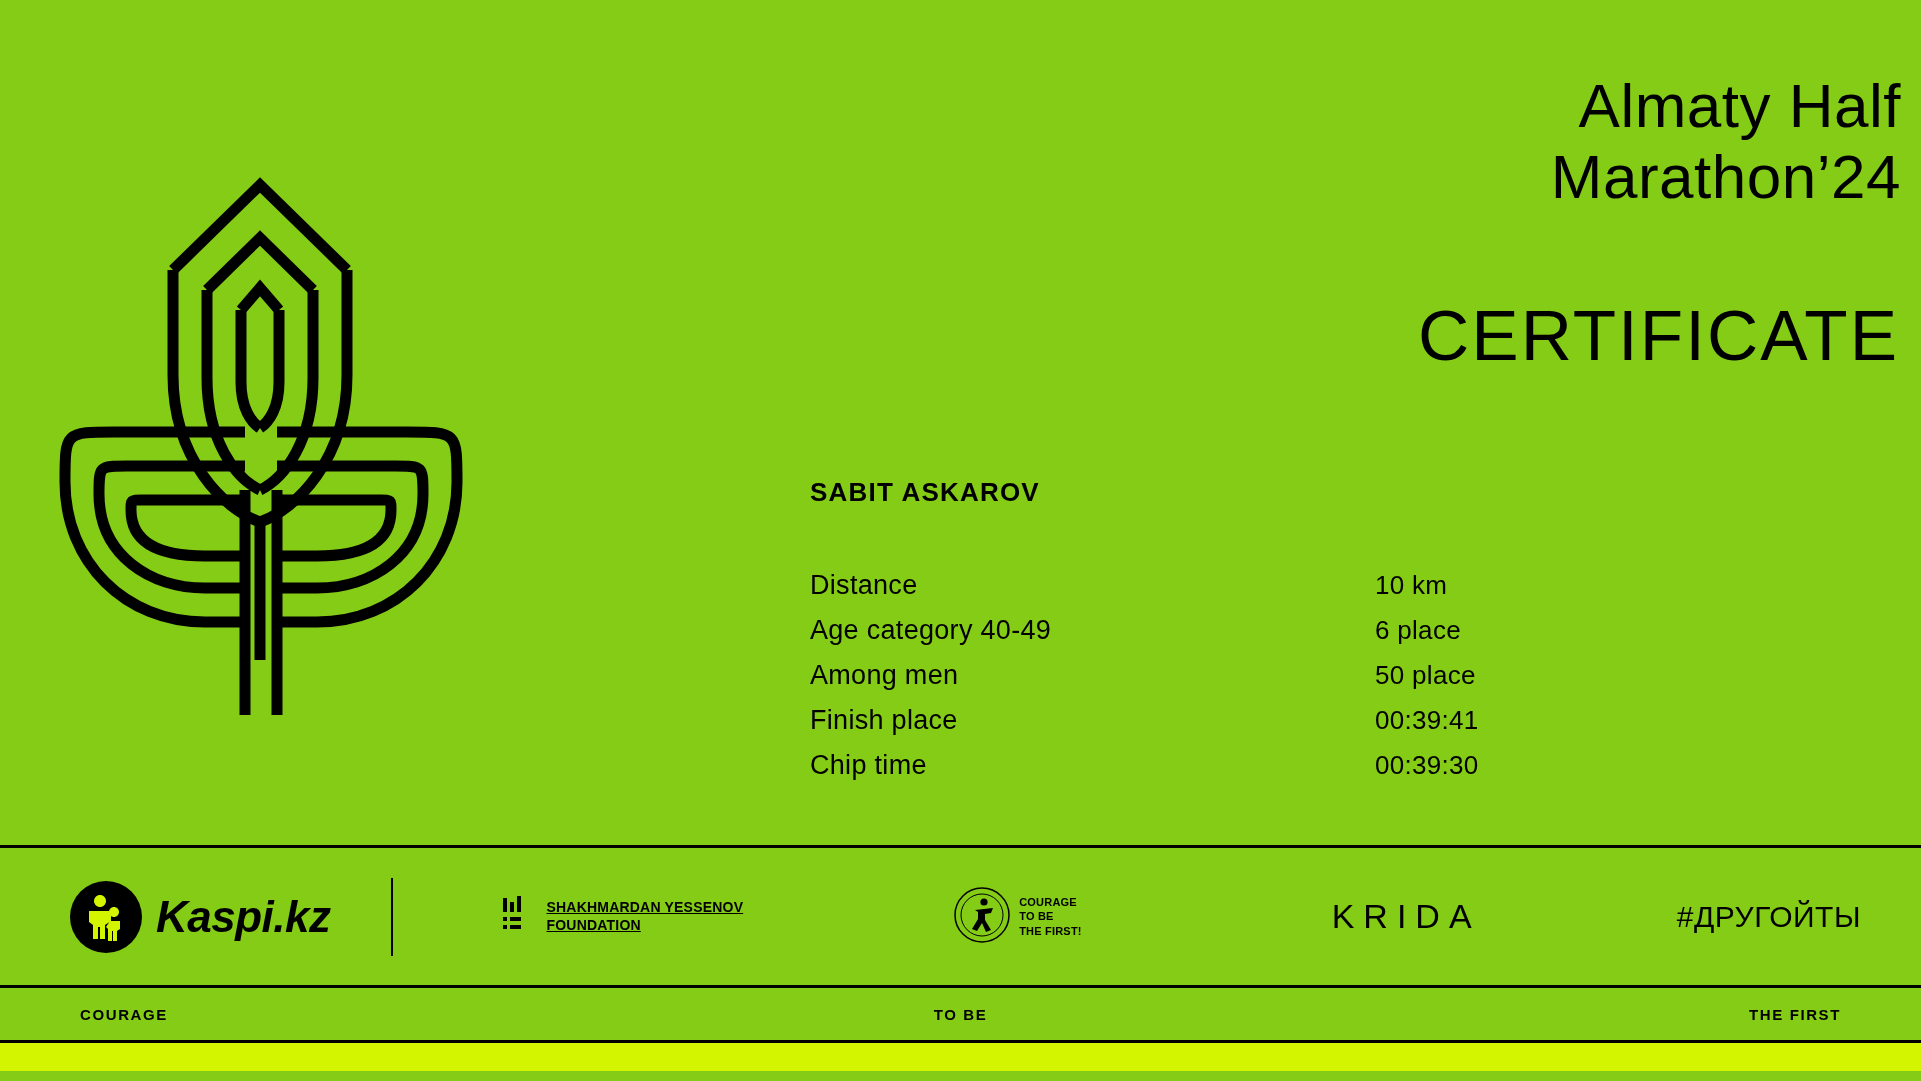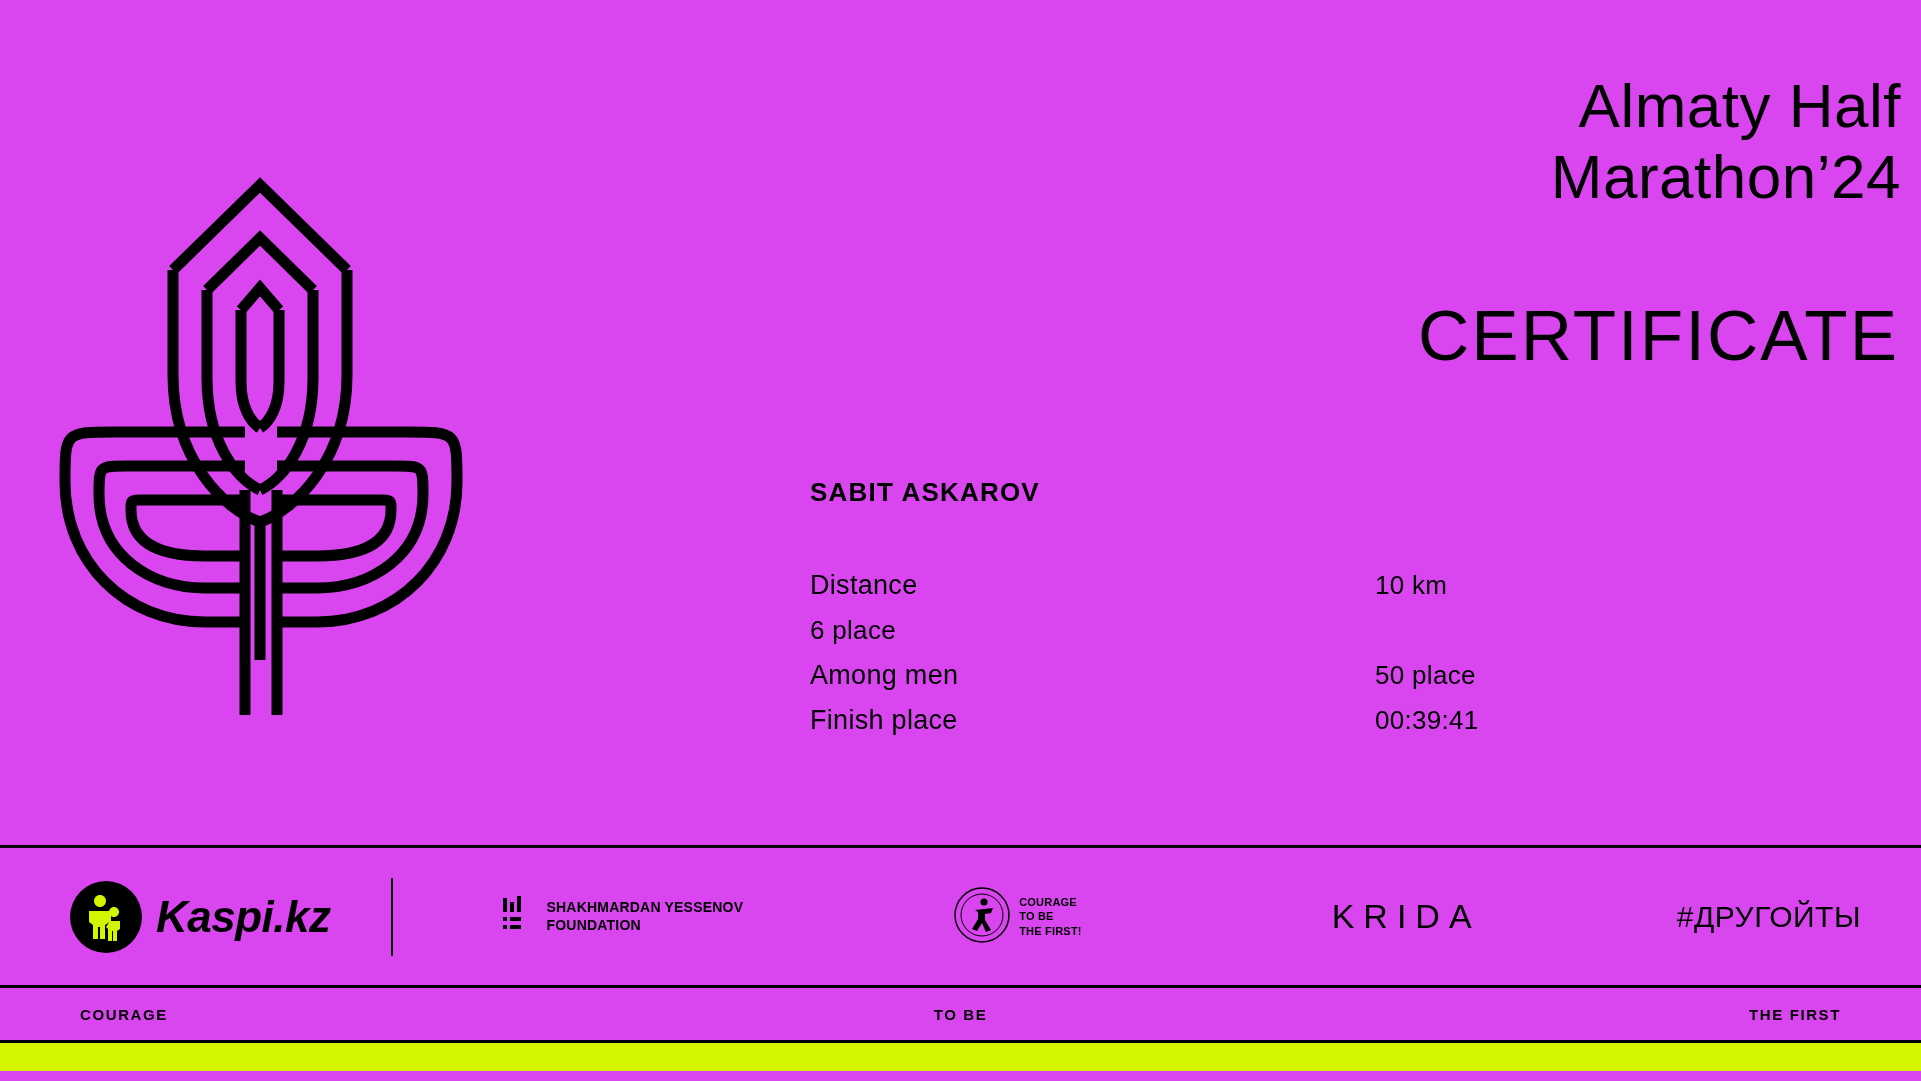--- a/index.html
+++ b/index.html
@@ -7,21 +7,21 @@
     padding: 0;
     background: #ffffff;
   }
   body {
     font-family: "Liberation Sans", sans-serif;
   }
   .certificate {
     position: relative;
     width: 1921px;
     height: 1081px;
-    background: #d946ef;
+    background: #84cc16;
     overflow: hidden;
     box-sizing: border-box;
   }
 
   
   .top-area {
     position: relative;
     width: 100%;
     height: 845px;
   }
@@ -145,20 +145,21 @@
   }
   .yessenov {
     margin-left: 110px;
   }
   .yessenov .bars { margin-right: 12px; }
   .yessenov .txt {
     font-size: 14px;
     font-weight: 700;
     line-height: 1.25;
     letter-spacing: 0.2px;
+    text-decoration: underline;
   }
 
   .corpfund {
     margin-left: 210px;
   }
   .corpfund .txt {
     font-size: 11px;
     font-weight: 700;
     line-height: 1.3;
     letter-spacing: 0.2px;
@@ -257,29 +258,34 @@
     <div class="cert-word">CERTIFICATE</div>
 
     <div class="athlete-name">SABIT ASKAROV</div>
 
     <div class="results">
       <div class="result-row">
         <div class="result-label">Distance</div>
         <div class="result-value">10 km</div>
       </div>
       <div class="result-row">
+        <div class="result-label">Age category 40-49</div>
         <div class="result-value">6 place</div>
       </div>
       <div class="result-row">
         <div class="result-label">Among men</div>
         <div class="result-value">50 place</div>
       </div>
       <div class="result-row">
         <div class="result-label">Finish place</div>
         <div class="result-value">00:39:41</div>
+      </div>
+      <div class="result-row">
+        <div class="result-label">Chip time</div>
+        <div class="result-value">00:39:30</div>
       </div>
     </div>
 
   </div>
 
   <div class="divider"></div>
 
   <div class="sponsor-strip">
 
     <div class="kaspi">

